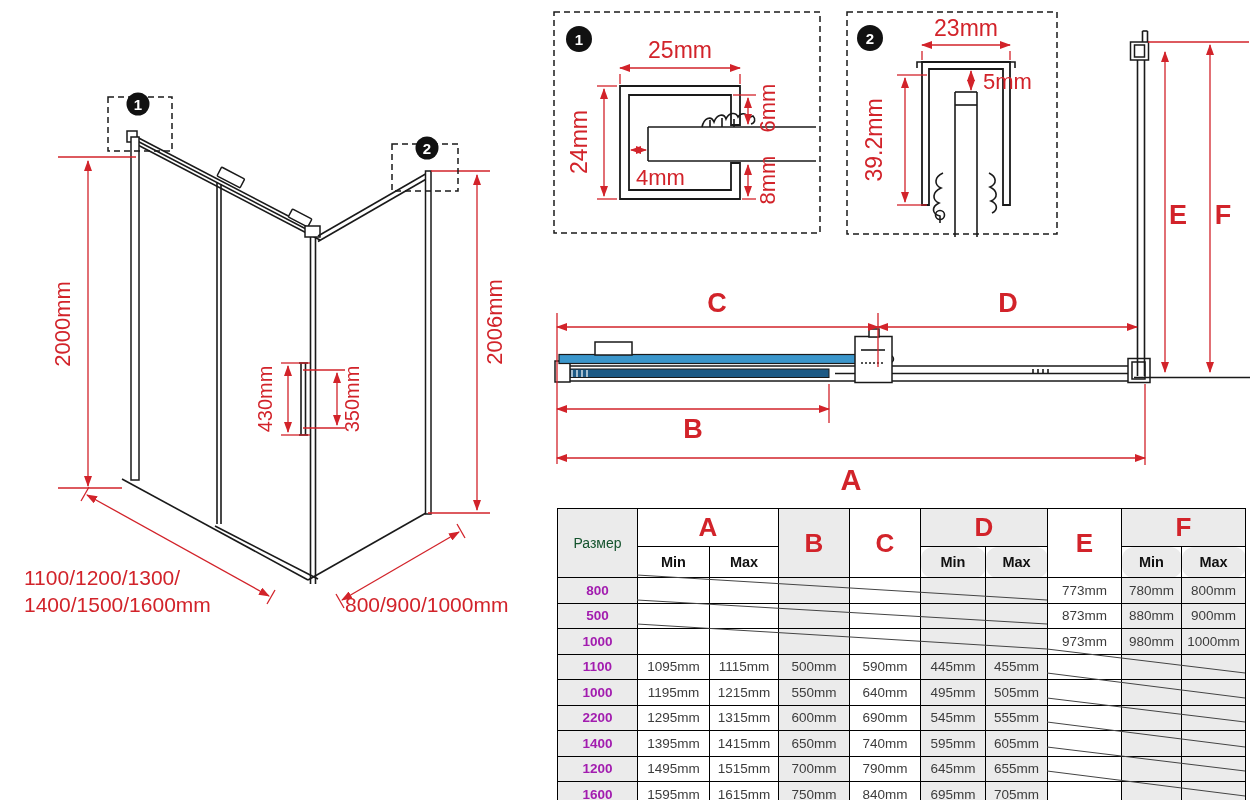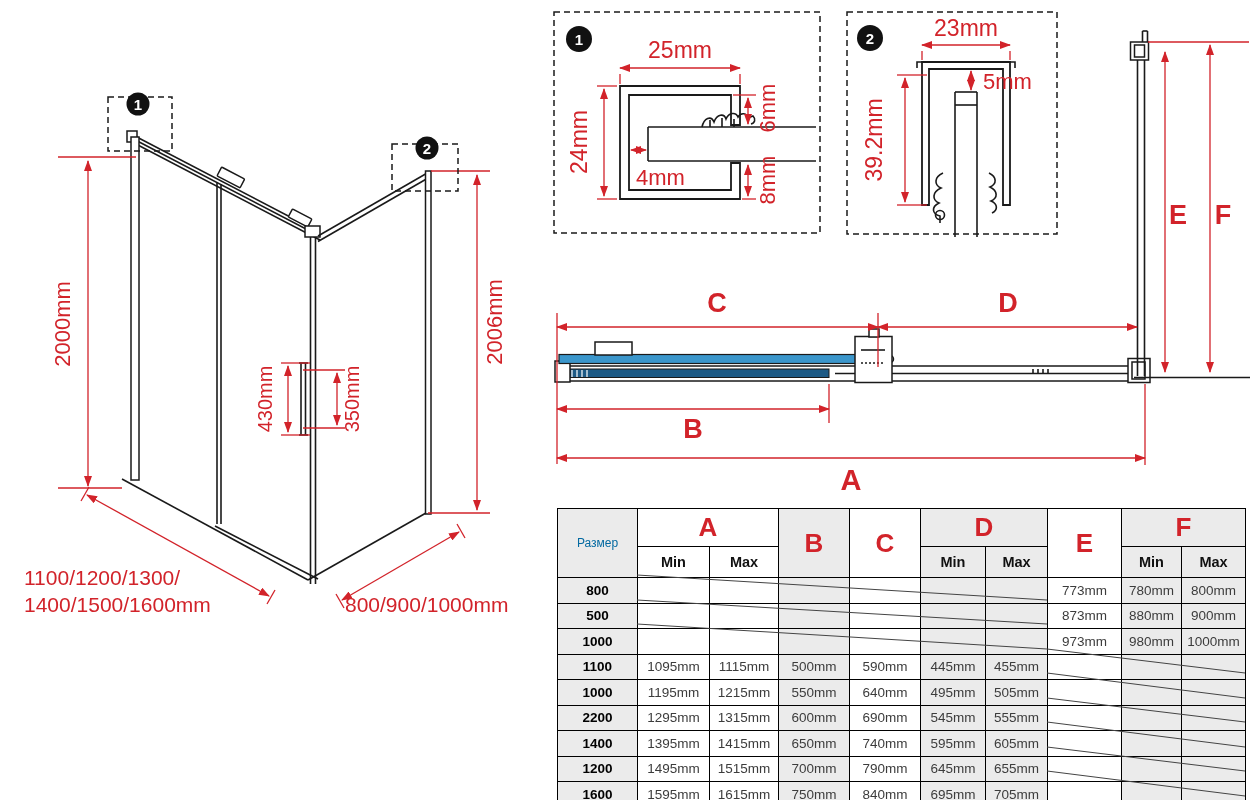--- a/index.html
+++ b/index.html
@@ -15,24 +15,24 @@
   .rtb{fill:var(--c-red,#d2232a);font-weight:bold;}
   .mk{fill:#111;}
   .mkt{fill:#fff;font-weight:bold;font-size:15px;text-anchor:middle;}
   .arr{fill:var(--c-red,#d2232a);}
   
   #tablewrap{position:absolute;left:557px;top:508px;width:688px;}
   table{border-collapse:collapse;table-layout:fixed;width:688px;}
   th,td{border:1.2px solid #000;padding:0;text-align:center;vertical-align:middle;
         overflow:hidden;white-space:nowrap;}
   .c-shade{background:var(--c-shade,#ebebeb);}
-  .hdr-size{font-size:12px;font-weight:normal;color:#0369a1;height:67px;}
+  .hdr-size{font-size:14px;font-weight:normal;color:#14532d;height:67px;}
   .hdr-letter{font-size:26px;font-weight:bold;color:var(--c-red,#d2232a);height:37px;}
-  .hdr-minmax{font-size:14.5px;font-weight:bold;color:#111;height:30px;}
-  .cell-size{font-size:13.5px;font-weight:bold;color:#000000;height:24.5px;}
+  .hdr-minmax{font-size:14.5px;font-weight:bold;color:#111;height:30px;border-radius:12px;}
+  .cell-size{font-size:13.5px;font-weight:bold;color:#a21caf;height:24.5px;}
   .cell-val{font-size:13.5px;font-weight:normal;color:var(--c-value,#3c3c3c);height:24.5px;}
   #strike{pointer-events:none;}
 </style>
 </head>
 <body>
 
 <div id="stage">
 
   <svg style="left:0;top:0" width="545" height="660" viewBox="0 0 545 660">
     <defs>

